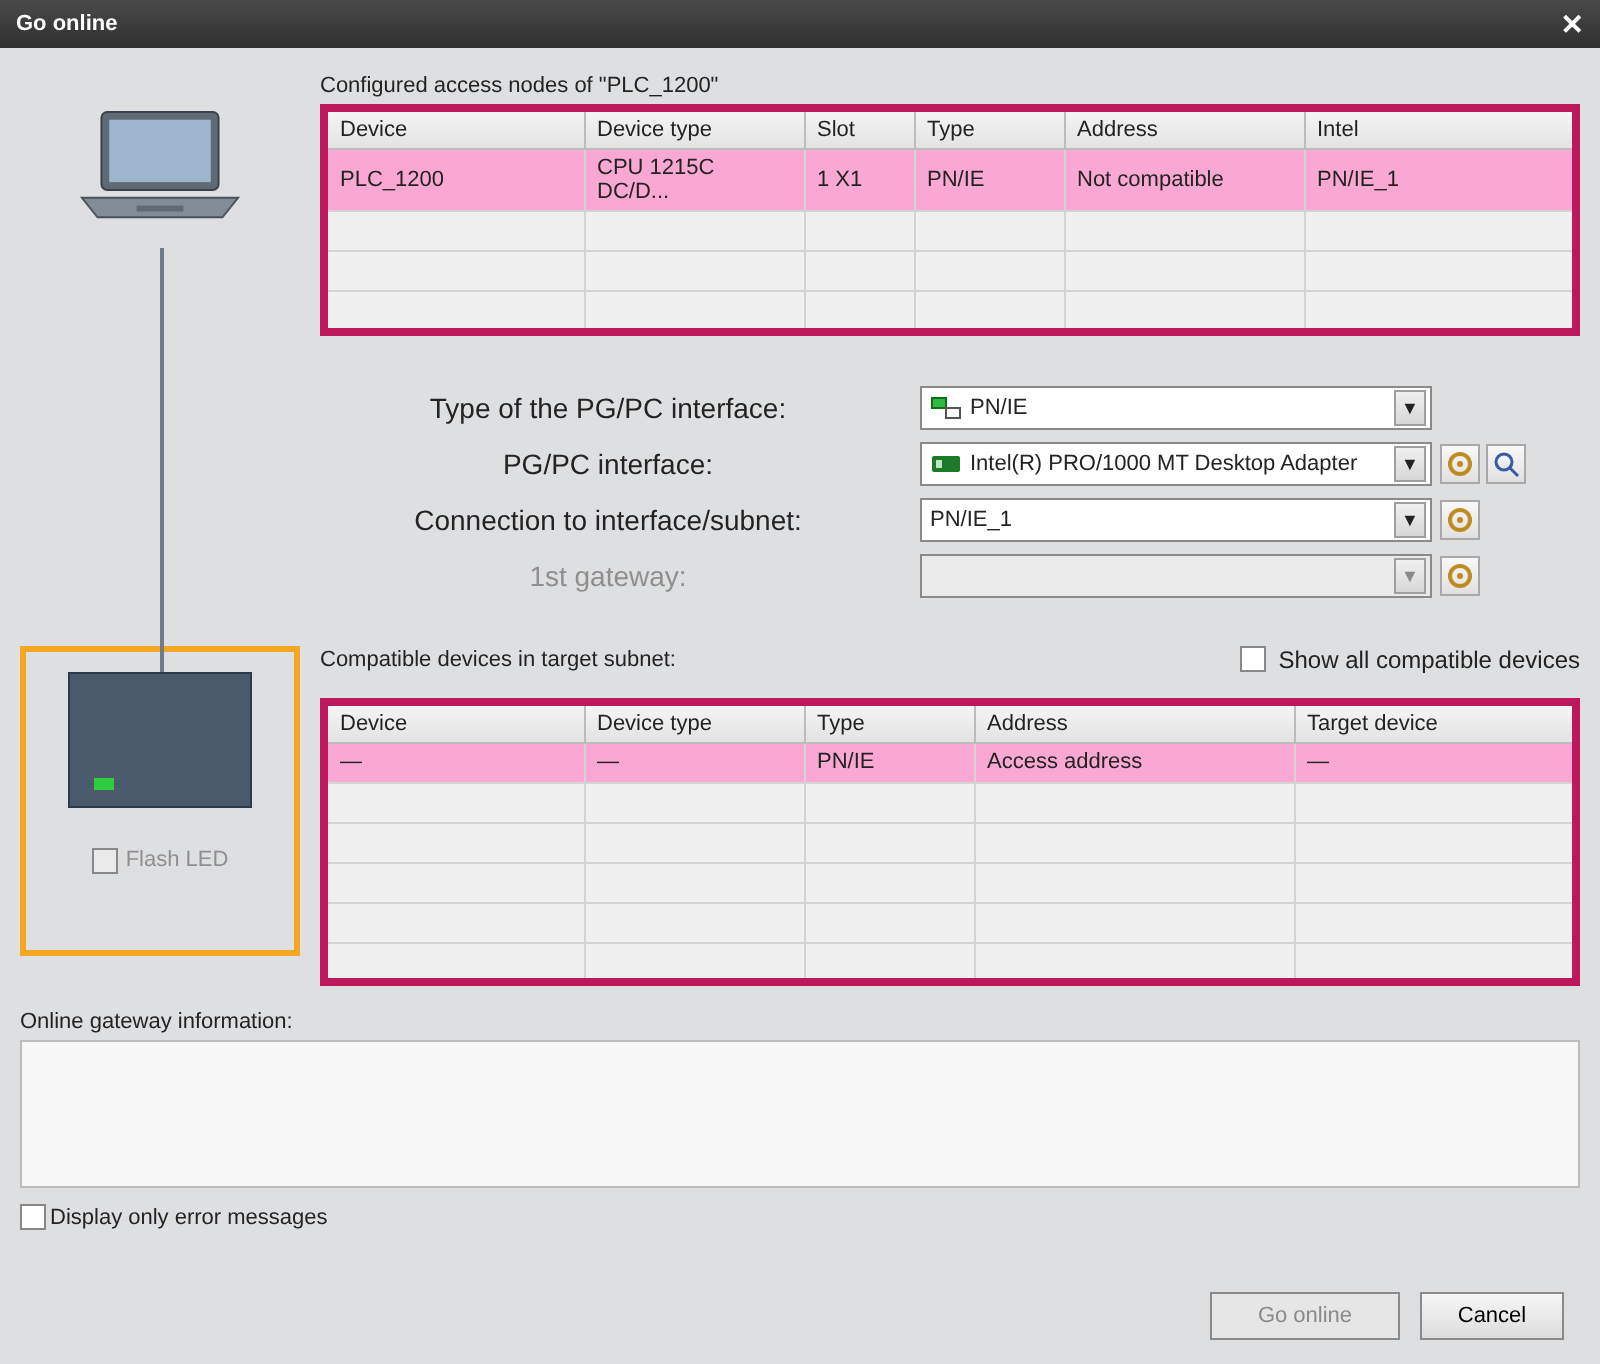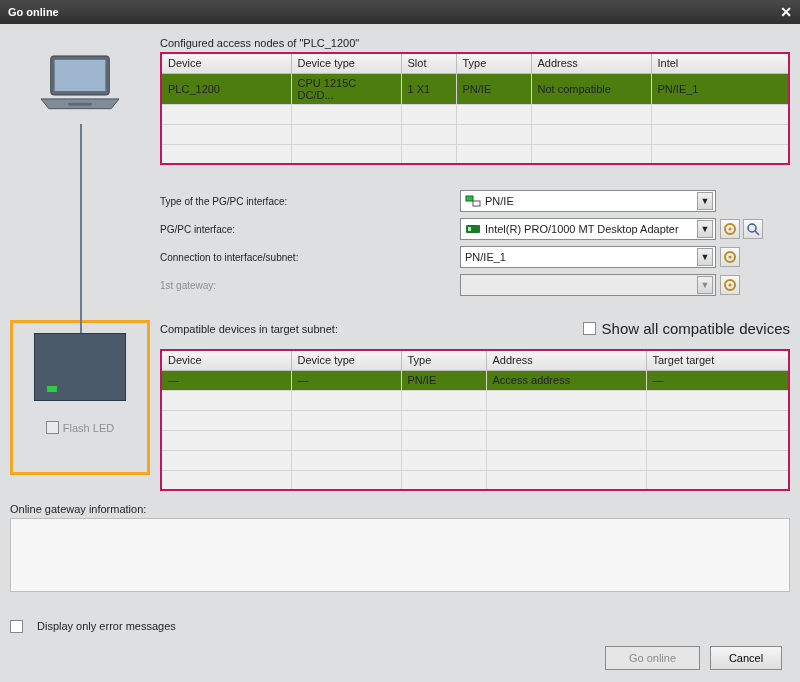--- a/index.html
+++ b/index.html
@@ -57,56 +57,56 @@
       flex: 1;
     }
     .panel-label {
       font-size: 11px;
       padding: 3px 0;
     }
     .datatable {
       width: 100%;
       border-collapse: collapse;
       background: #f0f0f0;
-      border: 2px solid #be185d;
+      border: 4px solid #be185d;
     }
     .datatable th {
       background: linear-gradient(to bottom, #f5f5f5, #e3e3e3);
       border: 1px solid #bcbcbc;
       padding: 3px 6px;
       text-align: left;
       font-weight: normal;
       font-size: 11px;
       height: 20px;
     }
     .datatable td {
       border: 1px solid #d4d4d4;
       padding: 3px 6px;
       font-size: 11px;
       height: 20px;
-      background: #4d7c0f;
+      background: #f9a8d4;
     }
     .datatable tr.empty td {
       background: #f0f0f0;
       height: 20px;
     }
     .settings-block {
       margin-top: 25px;
       width: 100%;
     }
     .setting-row {
       display: flex;
       align-items: center;
       margin-bottom: 6px;
     }
     .setting-label {
       width: 300px;
-      text-align: left;
+      text-align: center;
       padding-right: 12px;
-      font-size: 10px;
+      font-size: 14px;
     }
     .setting-label.disabled {
       color: #8f8f8f;
     }
     .combo {
       flex: 1;
       max-width: 256px;
       display: flex;
       align-items: center;
       height: 22px;
@@ -197,21 +197,21 @@
     .compat-right {
       flex: 1;
     }
     .compat-header {
       display: flex;
       align-items: center;
       justify-content: space-between;
       padding-bottom: 12px;
     }
     .show-all {
-      display:flex;align-items:center;gap:6px;font-size:15px;
+      display:flex;align-items:center;gap:6px;font-size:12px;
     }
     .btn {
       height: 24px; padding: 0 14px;
       border: 1px solid #8a8a8a;
       background: linear-gradient(to bottom,#f6f6f6,#dddddd);
       cursor: pointer;
       font-size:11px;
     }
     .btn.disabled {
       color: #8a8a8a;
@@ -224,21 +224,21 @@
     .status-sec {
       margin-top: 12px;
     }
     .status-box {
       border: 1px solid #bcbcbc;
       background: #f7f7f7;
       height: 74px;
       margin-top: 3px;
     }
     .display-errors {
-      display:flex;align-items:flex-start;gap:14px;margin-top:28px;font-size:11px;
+      display:flex;align-items:center;gap:2px;margin-top:8px;font-size:11px;
     }
     .footer-btns {
       position: absolute;
       bottom: 12px;
       right: 18px;
       display: flex;
       gap: 10px;
     }
   </style>
 </head>
@@ -399,21 +399,21 @@
           <span>Show all compatible devices</span>
         </div>
       </div>
       <table class="datatable">
         <thead>
             <tr>
           <th style="width:130px">Device</th>
           <th style="width:110px">Device type</th>
           <th style="width:85px">Type</th>
           <th style="width:160px">Address</th>
-          <th>Target target</th>
+          <th>Target device</th>
         </tr>
           </thead>
         <tbody>
           <tr>
             <td>—</td>
             <td>—</td>
             <td>PN/IE</td>
             <td>Access address</td>
             <td>—</td>
           </tr>

